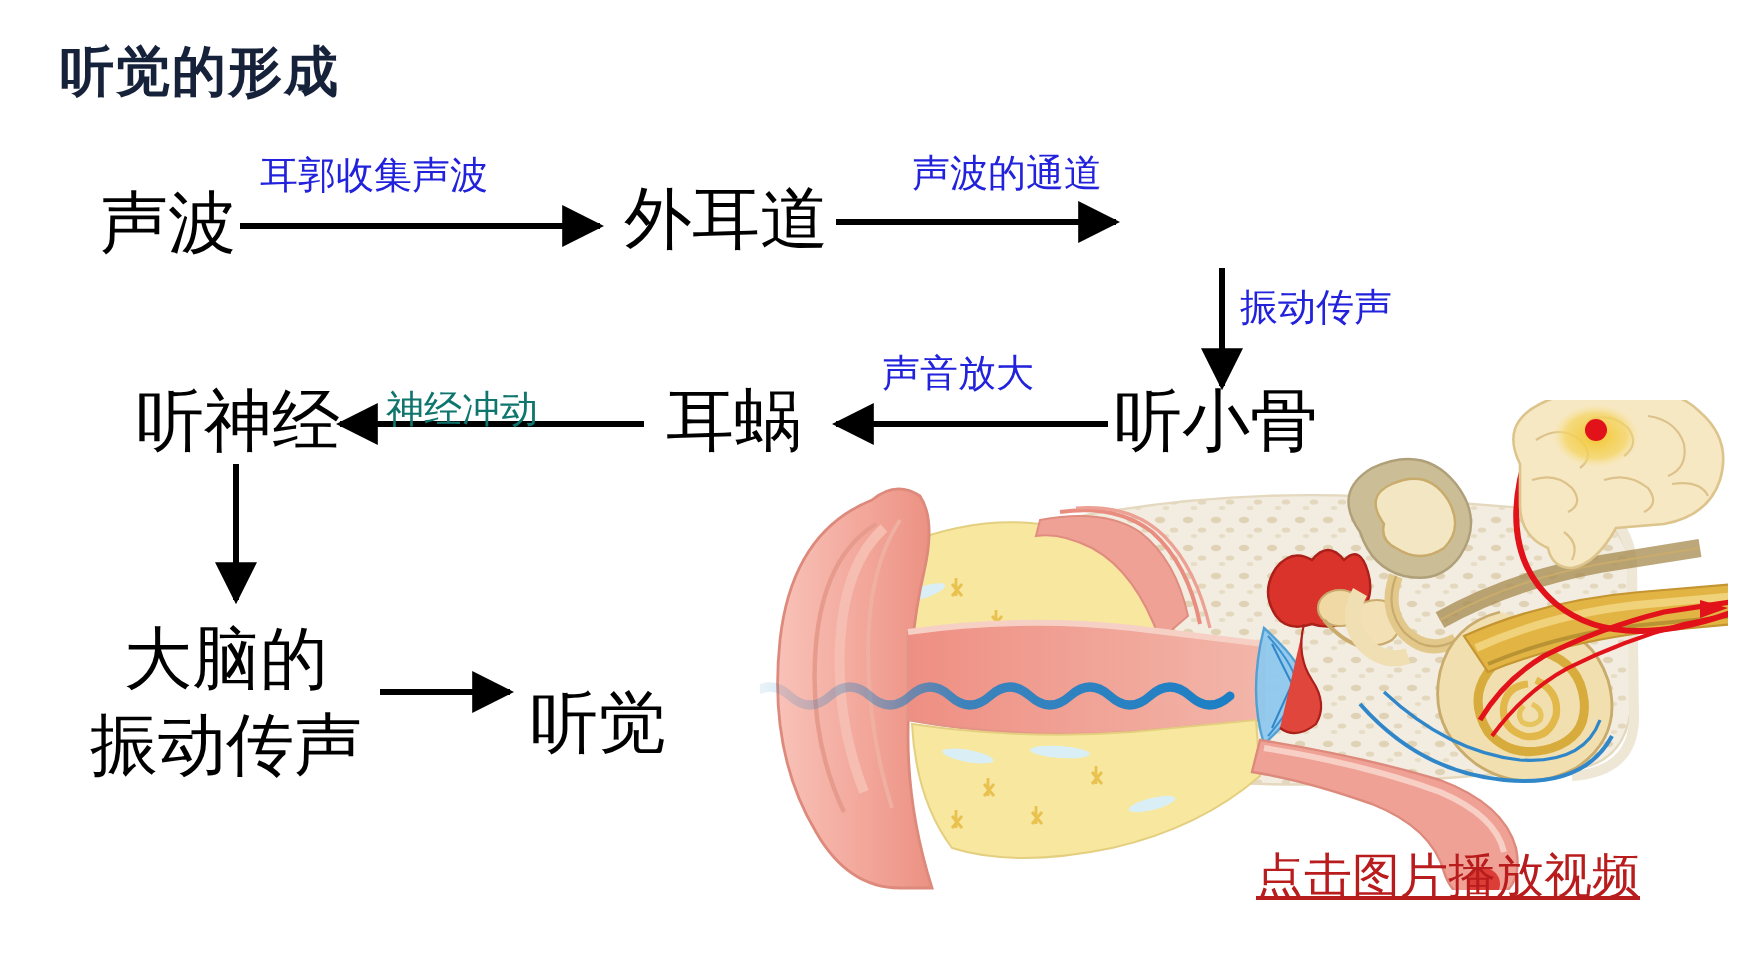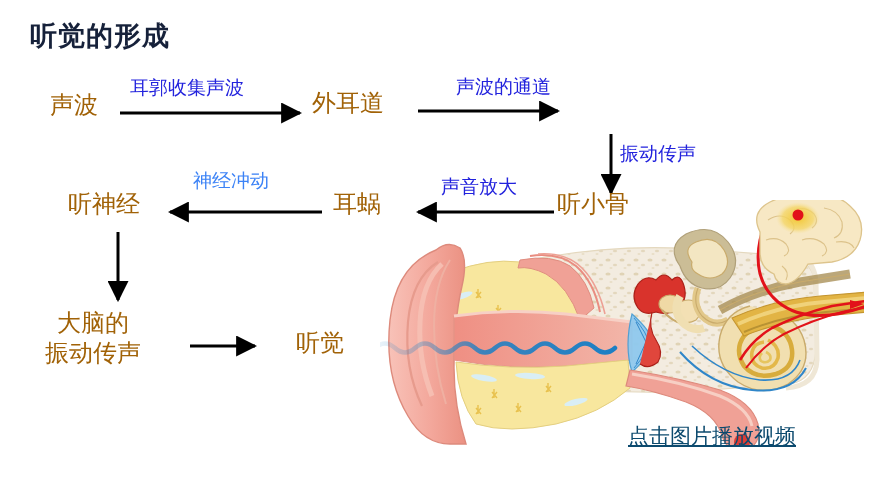--- a/index.html
+++ b/index.html
@@ -6,73 +6,73 @@
     margin: 0;
     padding: 0;
     background: #ffffff;
   }
   #slide {
     position: relative;
     width: 864px;
     height: 489px;
     background: #ffffff;
     overflow: hidden;
-    font-family: Liberation Mono, monospace;
+    font-family: Liberation Serif, serif;
   }
 
   
   .slide-title {
     position: absolute;
     left: 30px;
     top: 18px;
     font-size: 27px;
     font-weight: bold;
     color: #16213a;
     letter-spacing: 1px;
     white-space: nowrap;
   }
 
   
   .node {
     position: absolute;
-    font-size: 24px;
-    color: #a16207;
+    font-size: 34px;
+    color: #000000;
     white-space: nowrap;
     line-height: 1.12;
   }
   .node.two-line {
     text-align: center;
     line-height: 1.25;
   }
 
   
   .edge-label {
     position: absolute;
     font-size: 19px;
     white-space: nowrap;
     color: #2222dd;
   }
   .edge-label.blue { color: #2222dd; }
-  .edge-label.magenta { color: #3b82f6; }
+  .edge-label.magenta { color: #0f766e; margin-top: 24px; }
 
   
   .arrow-layer {
     position: absolute;
     left: 0;
     top: 0;
     width: 870px;
     height: 489px;
     pointer-events: none;
   }
 
   
   .video-link {
     position: absolute;
-    font-size: 21px;
-    color: #0c4a6e;
+    font-size: 24px;
+    color: #b91c1c;
     text-decoration: underline;
     white-space: nowrap;
     cursor: pointer;
   }
 
   
   .ear-art {
     position: absolute;
     left: 380px;
     top: 200px;
@@ -279,21 +279,21 @@
 
   <div class="node" style="left:68px; top:193px;">听神经</div>
 
   <div class="node" style="left:333px; top:193px;">耳蜗</div>
 
   <div class="node two-line" style="left:45px; top:310px;">
     <div>大脑的</div>
     <div>振动传声</div>
   </div>
 
-  <div class="node" style="left:265px; top:332px;margin-left:31px;">听觉</div>
+  <div class="node" style="left:265px; top:344px;">听觉</div>
 
   <div class="edge-label blue" style="left:130px; top:75px;">耳郭收集声波</div>
 
   <div class="edge-label blue" style="left:428px; top:74px;margin-left:28px;">声波的通道</div>
 
   <div class="edge-label blue" style="left:620px; top:141px;">振动传声</div>
 
   <div class="edge-label blue" style="left:441px; top:174px;">声音放大</div>
 
   <div class="edge-label magenta" style="left:193px; top:168px;">神经冲动</div>

